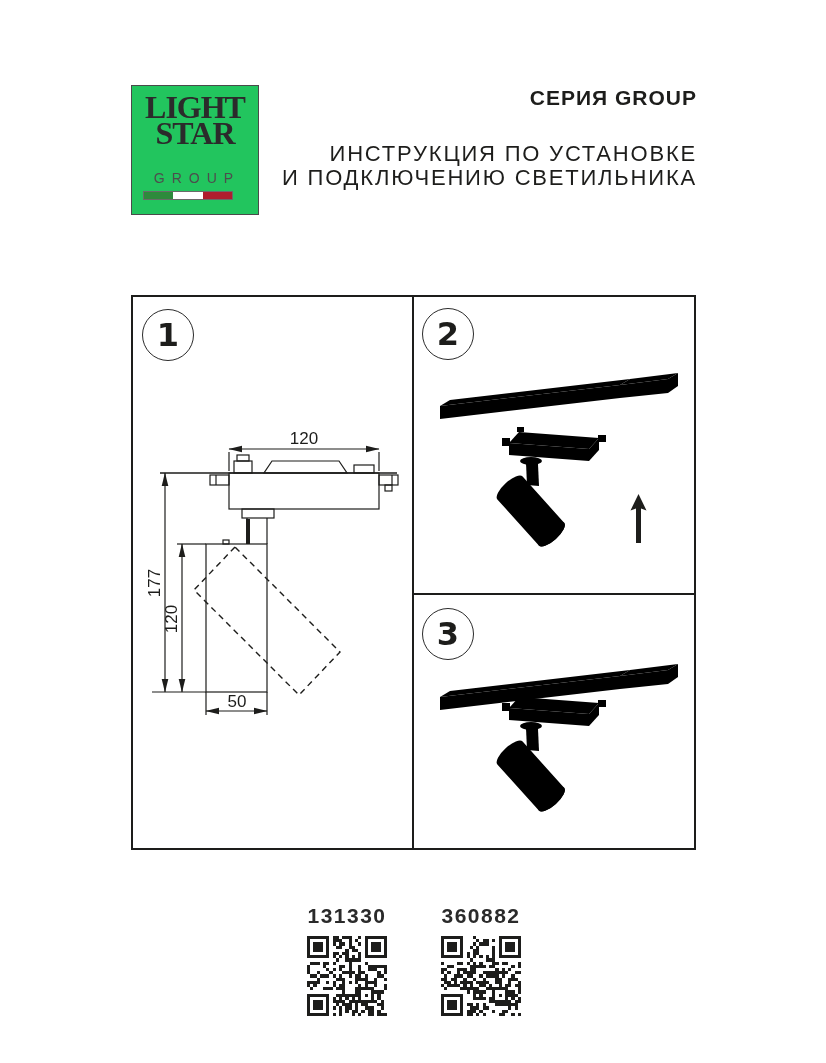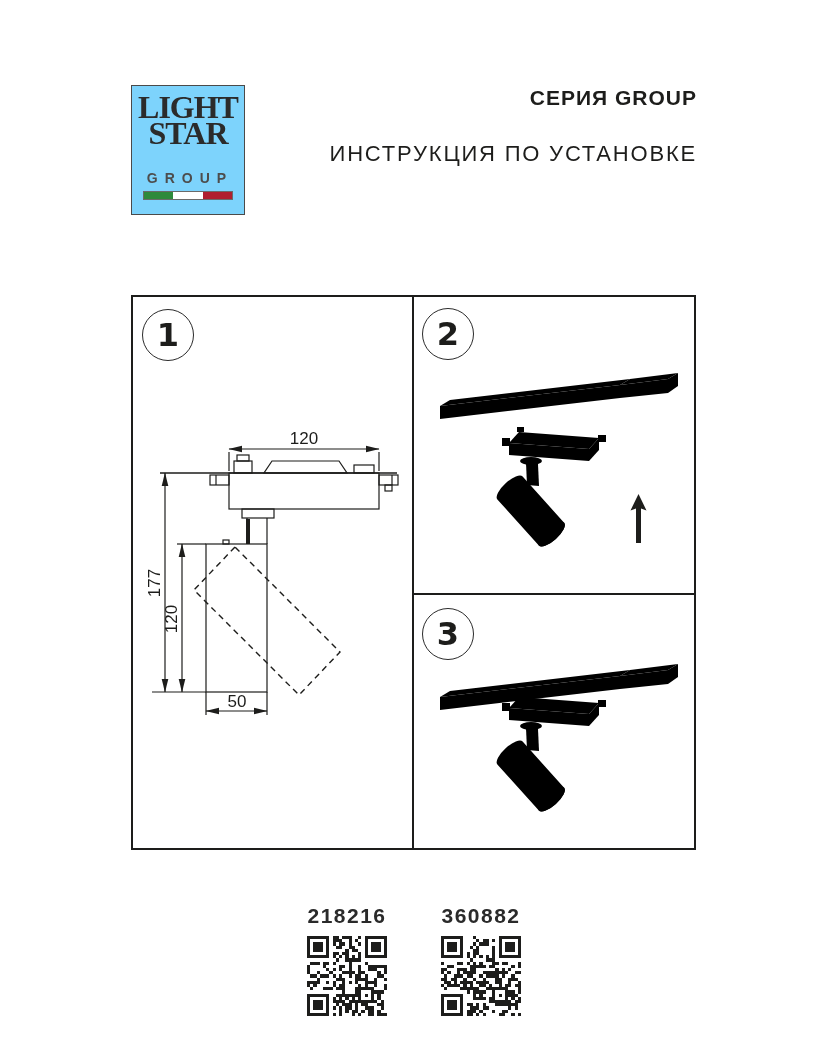--- a/index.html
+++ b/index.html
@@ -1,28 +1,28 @@
 <!DOCTYPE html>
 <html><head>
 <meta charset="utf-8">
 <style>
   html,body{margin:0;padding:0;background:#e8e8e8}
   .page{position:relative;width:826px;height:1063px;background:#ffffff;
         font-family:"Liberation Sans",sans-serif;color:#1d1d1b;overflow:hidden;margin:0 auto}
 
   
-  .logo-box{position:absolute;left:131px;top:85px;width:114px;height:130px;
-            border:1px solid #4a4a4a;box-sizing:border-box;background:#7dd3fc}
+  .logo-box{position:absolute;left:131px;top:85px;width:128px;height:130px;
+            border:1px solid #4a4a4a;box-sizing:border-box;background:#22c55e}
   .logo-word{position:absolute;width:100%;text-align:center;
              font-family:"Liberation Serif",serif;font-weight:700;font-size:32px;
              line-height:30px;letter-spacing:-1px;color:#2b2b2b}
   .logo-word.w1{top:6px}
   .logo-word.w2{top:32px}
   .logo-group{position:absolute;top:84px;width:100%;text-align:center;
-              font-size:14px;font-weight:700;letter-spacing:7px;padding-left:4px;
+              font-size:14px;font-weight:400;letter-spacing:7px;padding-left:4px;
               box-sizing:border-box;color:#4d4d4d}
   .flag{position:absolute;left:11px;top:105px;width:90px;height:9px;display:flex;
         border:1px solid #6a6a6a;box-sizing:border-box}
   .flag span{flex:1}
 
   
   .hdr{position:absolute;top:84px;right:129px;text-align:right}
   .hdr-line{font-size:21px;font-weight:700;letter-spacing:1px;line-height:28px;white-space:nowrap}
   .instr{margin-top:30px}
   .instr-line{font-size:22px;font-weight:400;letter-spacing:1.8px;line-height:24px;white-space:nowrap}
@@ -67,20 +67,21 @@
       <span style="background:#2e8a3c"></span>
       <span style="background:#ffffff"></span>
       <span style="background:#b01e2e"></span>
     </div>
   </div>
 
   <div class="hdr">
     <div class="hdr-line">СЕРИЯ GROUP</div>
     <div class="instr">
       <div class="instr-line">ИНСТРУКЦИЯ ПО УСТАНОВКЕ</div>
+      <div class="instr-line">И ПОДКЛЮЧЕНИЮ СВЕТИЛЬНИКА</div>
     </div>
   </div>
 
   <div class="grid">
 
     <svg width="0" height="0" style="position:absolute">
       <defs>
         <marker id="dimarrow" markerWidth="14" markerHeight="9" refX="13" refY="4.5" orient="auto-start-reverse" markerUnits="userSpaceOnUse">
           <path d="M13.5,4.5 L0,1.2 L0,7.8 Z" fill="#1d1d1b" stroke="none"></path>
         </marker>
@@ -166,21 +167,21 @@
       <use href="#fixtureSym" y="33"></use>
       <path class="ink" d="M224.5,197 L232.5,213.5 L227,211.5 L227,246 L222,246 L222,211.5 L216.5,213.5 Z"></path>
     </svg>
 
     <svg class="panel" style="left:281px;top:298px" width="284" height="257" viewBox="0 0 284 257">
       <use href="#trackSym"></use>
       <use href="#fixtureSym"></use>
     </svg>
   </div>
 
-  <div class="art-label" style="left:307px">218216</div>
+  <div class="art-label" style="left:307px">131330</div>
   <div class="art-label" style="left:441px">360882</div>
   <svg class="qr" style="left:307px" viewBox="0 0 25 25">
       <rect x="0" y="0" width="1" height="1"></rect>
       <rect x="1" y="0" width="1" height="1"></rect>
       <rect x="2" y="0" width="1" height="1"></rect>
       <rect x="3" y="0" width="1" height="1"></rect>
       <rect x="4" y="0" width="1" height="1"></rect>
       <rect x="5" y="0" width="1" height="1"></rect>
       <rect x="6" y="0" width="1" height="1"></rect>
       <rect x="8" y="0" width="1" height="1"></rect>

